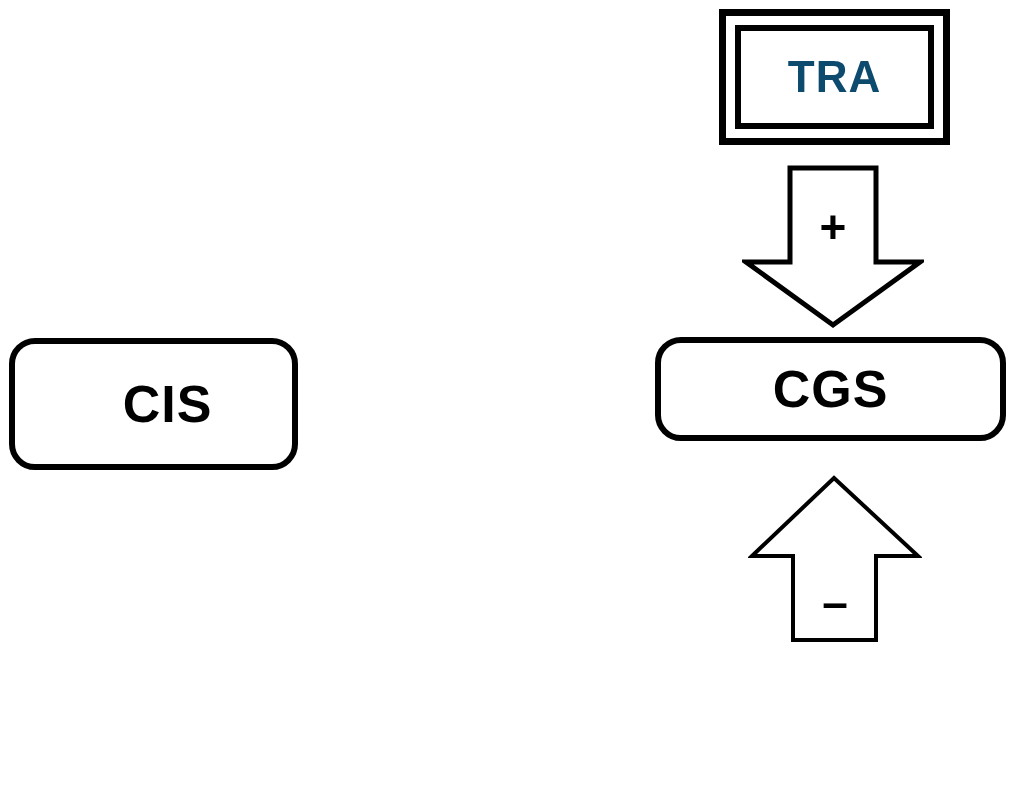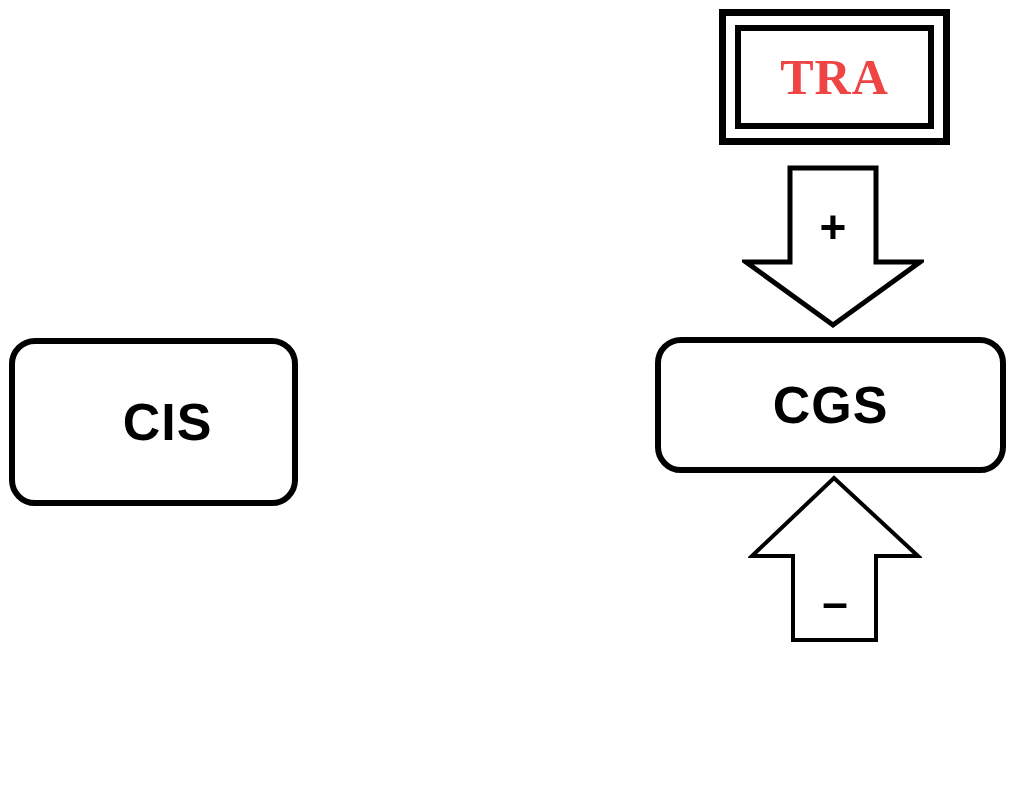--- a/index.html
+++ b/index.html
@@ -54,24 +54,24 @@
     box-sizing: border-box;
     width: 100%;
     height: 100%;
     border: 6px solid #000000;
     background: #ffffff;
     display: flex;
     align-items: center;
     justify-content: center;
   }
   .node-double .node-label {
-    font-family: Liberation Serif, serif;
+    font-family: Liberation Sans, sans-serif;
     font-weight: bold;
-    font-size: 50px;
-    color: #ef4444;
+    font-size: 44px;
+    color: #0c4a6e;
     letter-spacing: 1px;
     line-height: 1;
     user-select: none;
   }
 
   
   .arrow-wrap {
     position: absolute;
   }
   .arrow-wrap svg {
@@ -91,38 +91,38 @@
   }
   .sign-minus {
     font-size: 46px;
   }
 </style>
 </head>
 <body>
 
 <div id="canvas">
 
-  <div class="node-rounded" style="left:9px; top:338px; width:289px; height:168px;padding-left:28px;">
+  <div class="node-rounded" style="left:9px; top:338px; width:289px; height:132px;padding-left:28px;">
     <span class="node-label">CIS</span>
   </div>
 
   <div class="node-double" style="left:719px; top:9px; width:231px; height:136px;">
     <div class="inner-frame">
       <span class="node-label">TRA</span>
     </div>
   </div>
 
   <div class="arrow-wrap" style="left:742px; top:164px; width:182px; height:165px;">
     <svg width="182" height="165" viewBox="0 0 182 165">
       <polygon points="48,4 134,4 134,98 178,98 91,161 4,98 48,98" fill="#ffffff" stroke="#000000" stroke-width="5" stroke-linejoin="miter"></polygon>
     </svg>
     <span class="sign-label sign-plus" style="left:0; top:40px; width:182px;">+</span>
   </div>
 
-  <div class="node-rounded" style="left:655px; top:337px; width:351px; height:136px;">
+  <div class="node-rounded" style="left:655px; top:337px; width:351px; height:104px;">
     <span class="node-label">CGS</span>
   </div>
 
   <div class="arrow-wrap" style="left:748px; top:474px; width:174px; height:170px;">
     <svg width="174" height="170" viewBox="0 0 174 170">
       <polygon points="86,4 170,82 128,82 128,166 45,166 45,82 4,82" fill="#ffffff" stroke="#000000" stroke-width="4" stroke-linejoin="miter"></polygon>
     </svg>
     <span class="sign-label sign-minus" style="left:0; top:105px; width:174px;">–</span>
   </div>
 

